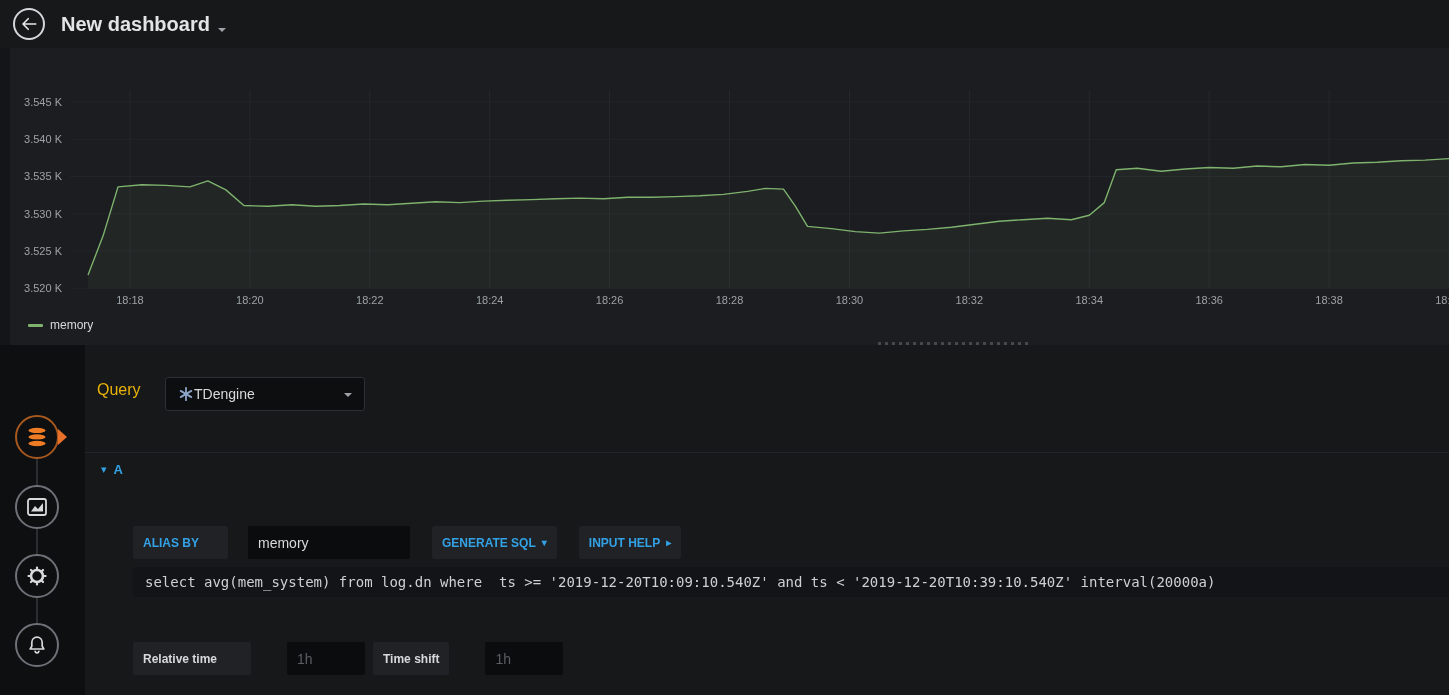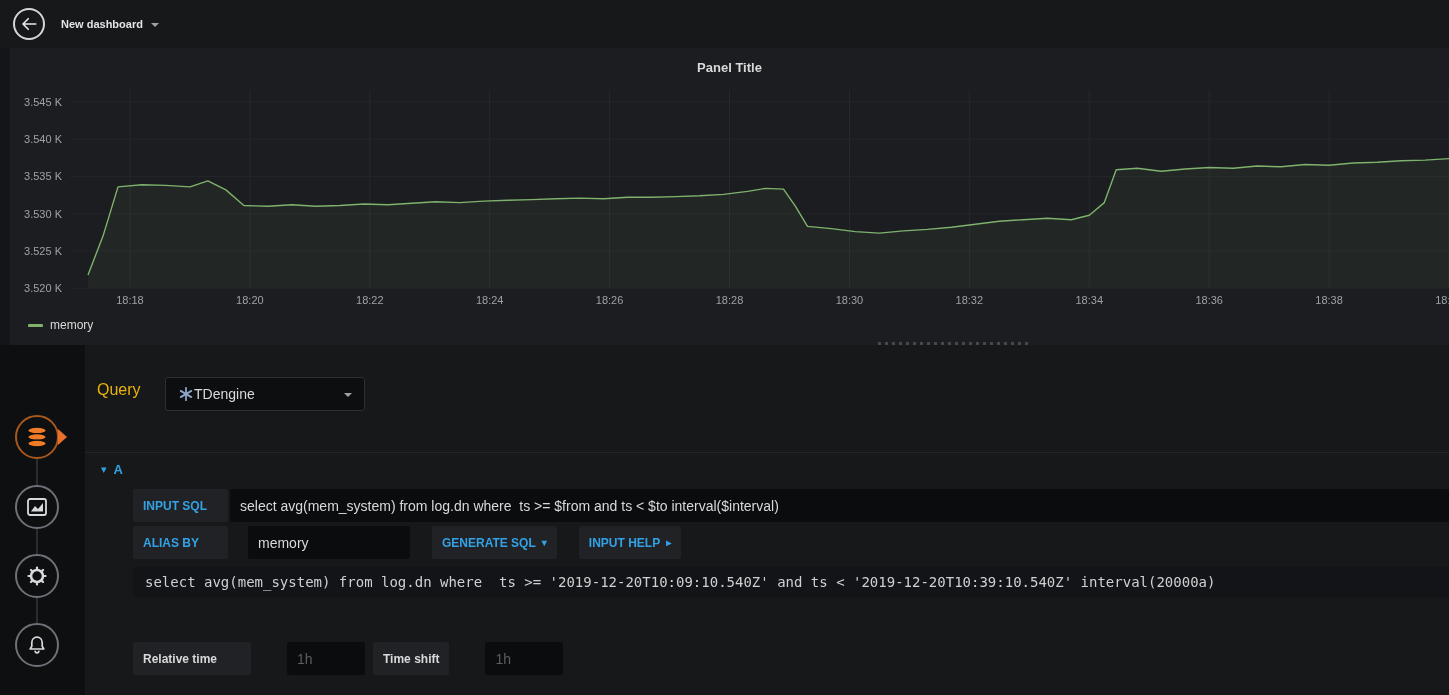--- a/index.html
+++ b/index.html
@@ -5,22 +5,22 @@
   html,body{margin:0;padding:0;}
   body{width:1449px;height:695px;position:relative;overflow:hidden;
        background:#141518;color:#d8d9da;font-family:"Liberation Sans",sans-serif;}
 
   
   .header{position:absolute;left:0;top:0;width:1449px;height:48px;background:#171819;
           display:flex;align-items:center;}
   .back-btn{width:32px;height:32px;border:2px solid #d4d6d9;border-radius:50%;
             margin-left:13px;display:flex;align-items:center;justify-content:center;
             box-sizing:border-box;cursor:pointer;background:transparent;}
-  .dash-title{margin-left:16px;font-size:11px;font-weight:600;color:#e3e4e6;cursor:pointer;
-              display:flex;align-items:center;}
+  .dash-title{margin-left:16px;font-size:20px;font-weight:600;color:#e3e4e6;cursor:pointer;
+              display:flex;align-items:flex-end;}
   .caret-down{width:0;height:0;border:4px solid transparent;border-top-color:#9fa3a8;
               margin-left:8px;margin-top:5px;display:inline-block;}
 
   
   .panel{position:absolute;left:10px;top:48px;width:1439px;height:297px;background:#1b1d20;}
   .panel-title{position:absolute;top:12px;left:0;right:0;text-align:center;
                font-size:13px;font-weight:700;color:#d8d9da;cursor:pointer;}
   .chart-svg{position:absolute;left:0;top:40px;overflow:visible;}
   .legend{position:absolute;left:18px;top:270px;display:flex;align-items:center;gap:7px;
           font-size:12px;color:#d8d9da;cursor:pointer;}
@@ -94,21 +94,20 @@
       <path d="M11 5l-7 7 7 7M4 12h17" fill="none" stroke="#e6e7e9" stroke-width="2.2" stroke-linecap="round" stroke-linejoin="round"></path>
     </svg>
   </div>
   <div class="dash-title">
     <span>New dashboard</span>
     <span class="caret-down"></span>
   </div>
 </div>
 
 <div class="panel">
-  <div class="panel-title">Panel Title</div>
   <svg class="chart-svg" width="1439" height="232">
       <line x1="60" x2="1439" y1="200.2730627306273" y2="200.2730627306273" stroke="#222529" stroke-width="1"></line>
       <text x="52" y="204.2730627306273" fill="#9da2a8" font-size="11" text-anchor="end" font-family="Liberation Sans, sans-serif">3.520 K</text>
       <line x1="60" x2="1439" y1="163.00369003690022" y2="163.00369003690022" stroke="#222529" stroke-width="1"></line>
       <text x="52" y="167.00369003690022" fill="#9da2a8" font-size="11" text-anchor="end" font-family="Liberation Sans, sans-serif">3.525 K</text>
       <line x1="60" x2="1439" y1="125.73431734317317" y2="125.73431734317317" stroke="#222529" stroke-width="1"></line>
       <text x="52" y="129.7343173431732" fill="#9da2a8" font-size="11" text-anchor="end" font-family="Liberation Sans, sans-serif">3.530 K</text>
       <line x1="60" x2="1439" y1="88.46494464944611" y2="88.46494464944611" stroke="#222529" stroke-width="1"></line>
       <text x="52" y="92.46494464944611" fill="#9da2a8" font-size="11" text-anchor="end" font-family="Liberation Sans, sans-serif">3.535 K</text>
       <line x1="60" x2="1439" y1="51.195571955719046" y2="51.195571955719046" stroke="#222529" stroke-width="1"></line>
@@ -211,24 +210,20 @@
     </span>
     <span class="ds-name">TDengine</span>
     <span class="caret-down"></span>
   </div>
 
   <div class="a-row">
     <span class="a-caret">▾</span>
     <span class="a-letter">A</span>
   </div>
 
-  <div class="row-input-sql">
-    <div class="chip blue">INPUT SQL</div>
-    <input class="ed-input" type="text" value="select avg(mem_system) from log.dn where  ts &gt;= $from and ts &lt; $to interval($interval)" style="">
-  </div>
 
   <div class="row-alias">
     <div class="chip blue label">ALIAS BY</div>
     <input class="ed-input" type="text" value="memory" style="">
     <div class="chip blue btn">
       <span>GENERATE SQL</span>
       <span class="tiny-caret">▾</span>
     </div>
     <div class="chip blue btn">
       <span>INPUT HELP</span>

